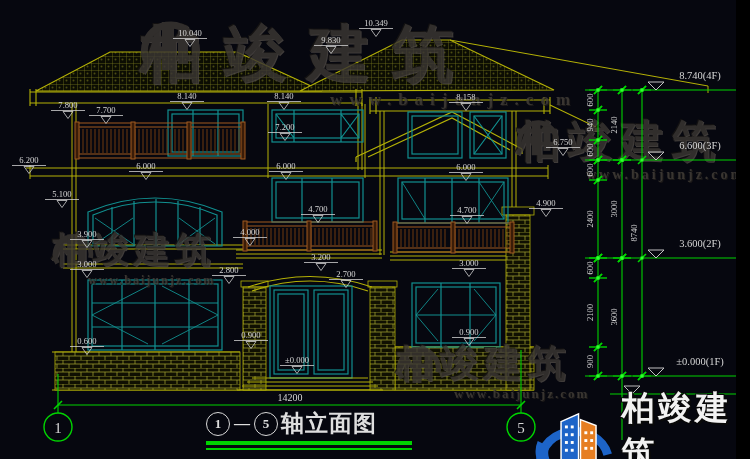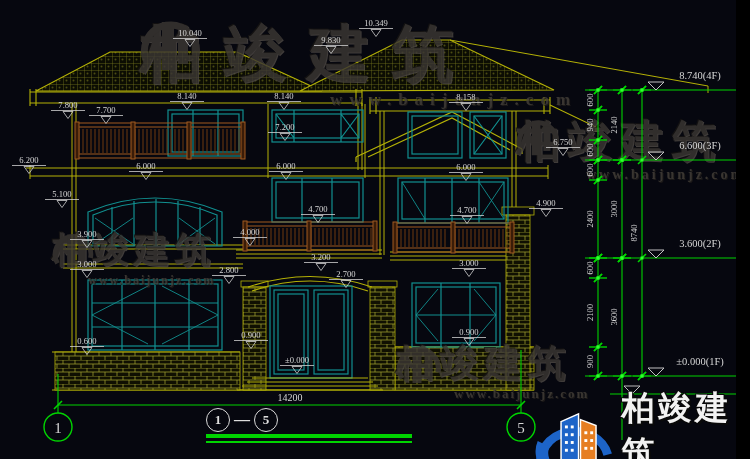--- a/index.html
+++ b/index.html
@@ -476,20 +476,21 @@
       <circle cx="521" cy="427" r="14" fill="none" stroke="#00d400" stroke-width="1.4"></circle>
       <text id="axis-right-text" x="521" y="432.5" text-anchor="middle" font-size="15" fill="#d6d6d6">5</text>
     </g>
   </svg>
 
   <div id="title-block">
     <div class="t-row">
       <div class="axis-bubble">1</div>
       <span class="t-dash">—</span>
       <div class="axis-bubble">5</div>
+      <span class="t-text">轴立面图</span>
     </div>
     <div class="t-underline1"></div>
     <div class="t-underline2"></div>
   </div>
 
   <div id="brand-logo">
     <svg width="92" height="70" viewBox="0 0 92 70">
       <path d="M14,62 A34,30 0 1 1 82,48" fill="none" stroke="#1d64c8" stroke-width="9"></path>
       <path d="M14,62 A34,30 0 0 1 10,34 L22,40 A24,20 0 0 0 24,56 Z" fill="#1d64c8"></path>
       <polygon points="34,14 52,6 52,62 34,62" fill="#1d64c8" stroke="#ffffff" stroke-width="1.5"></polygon>

